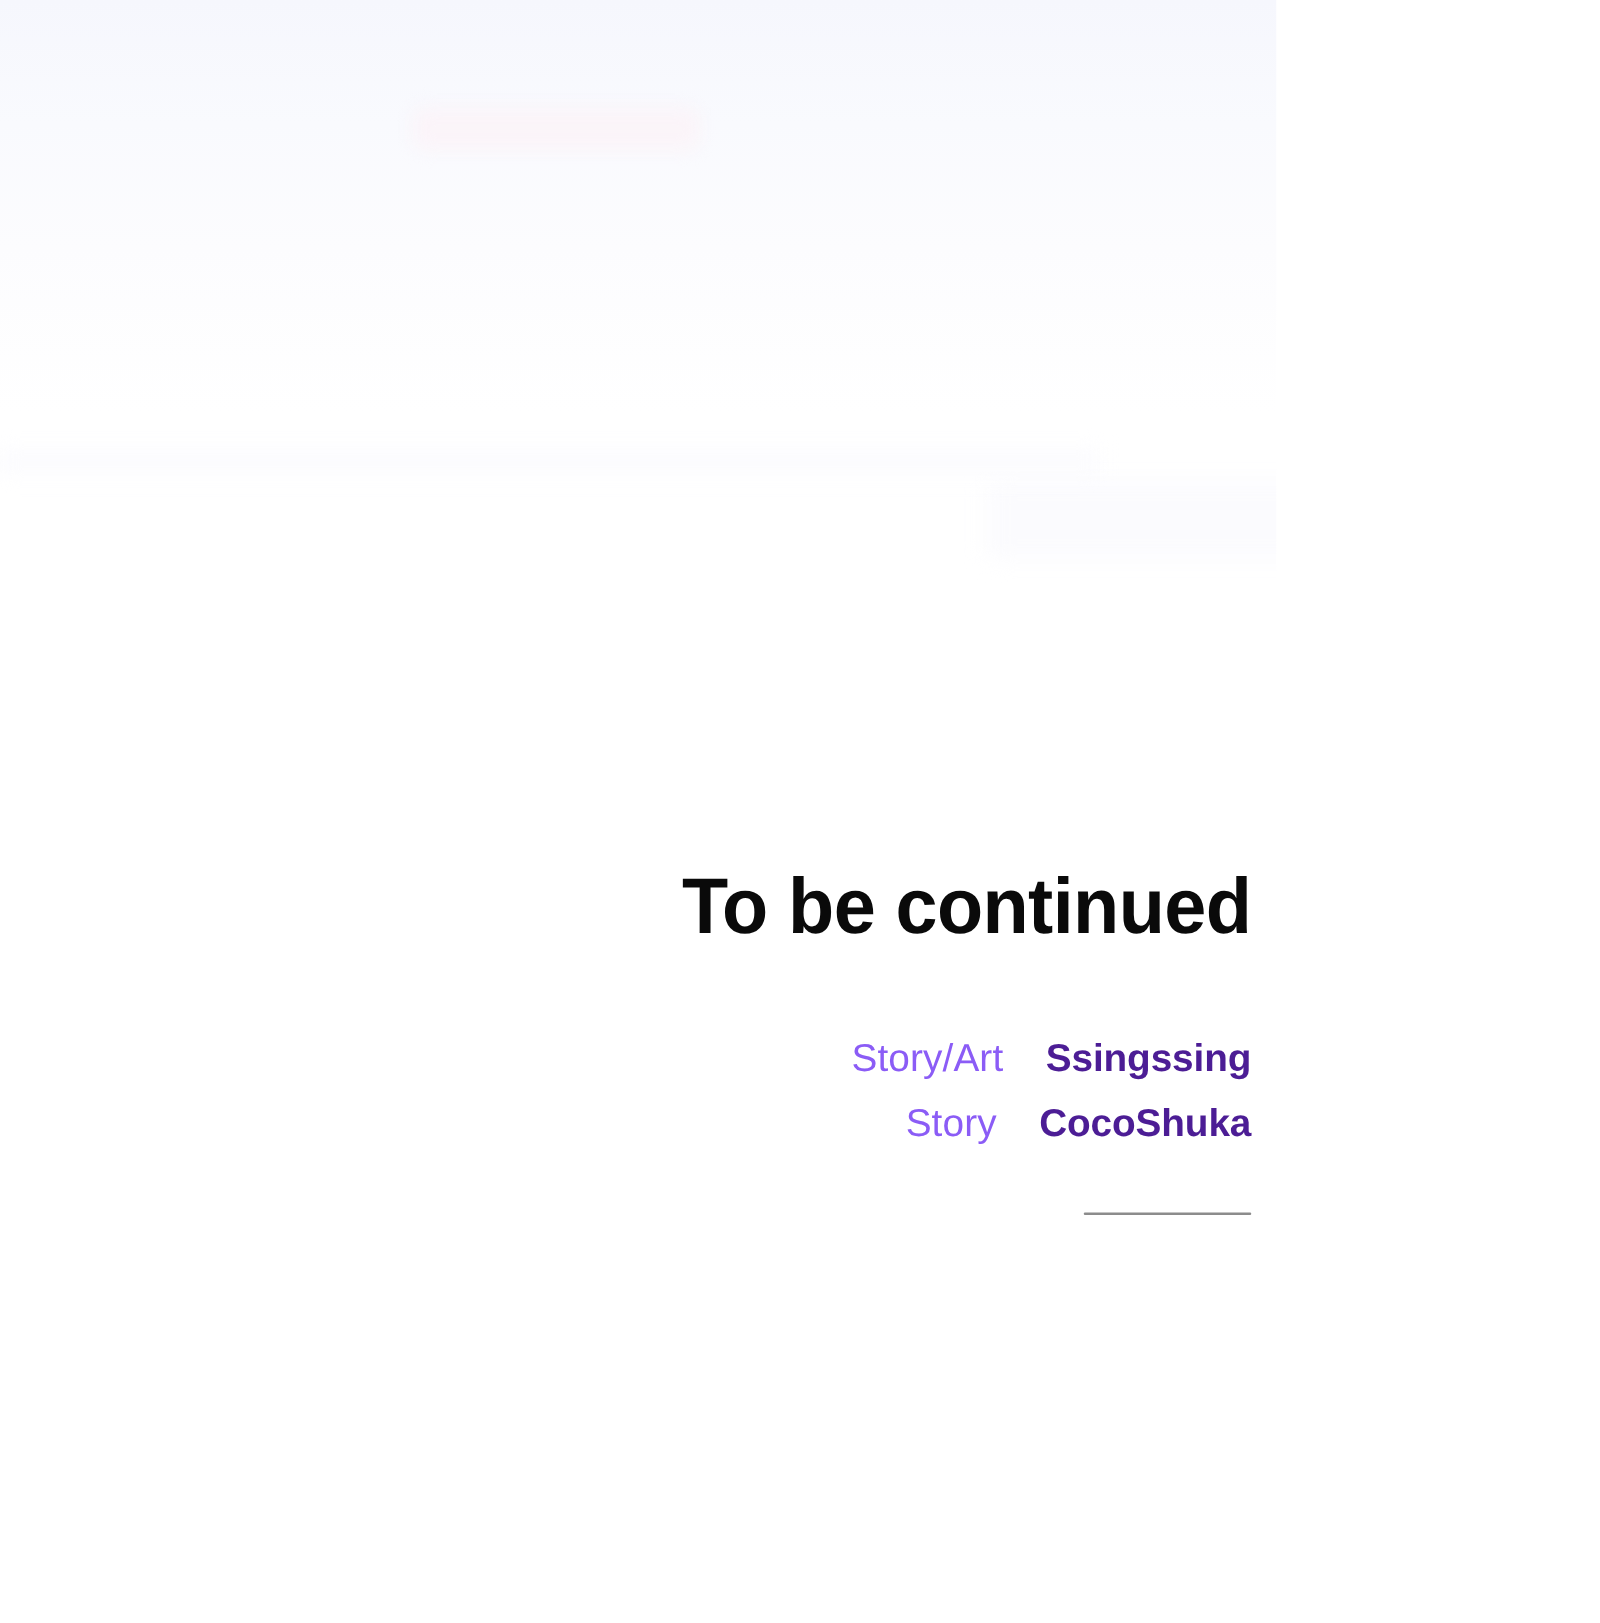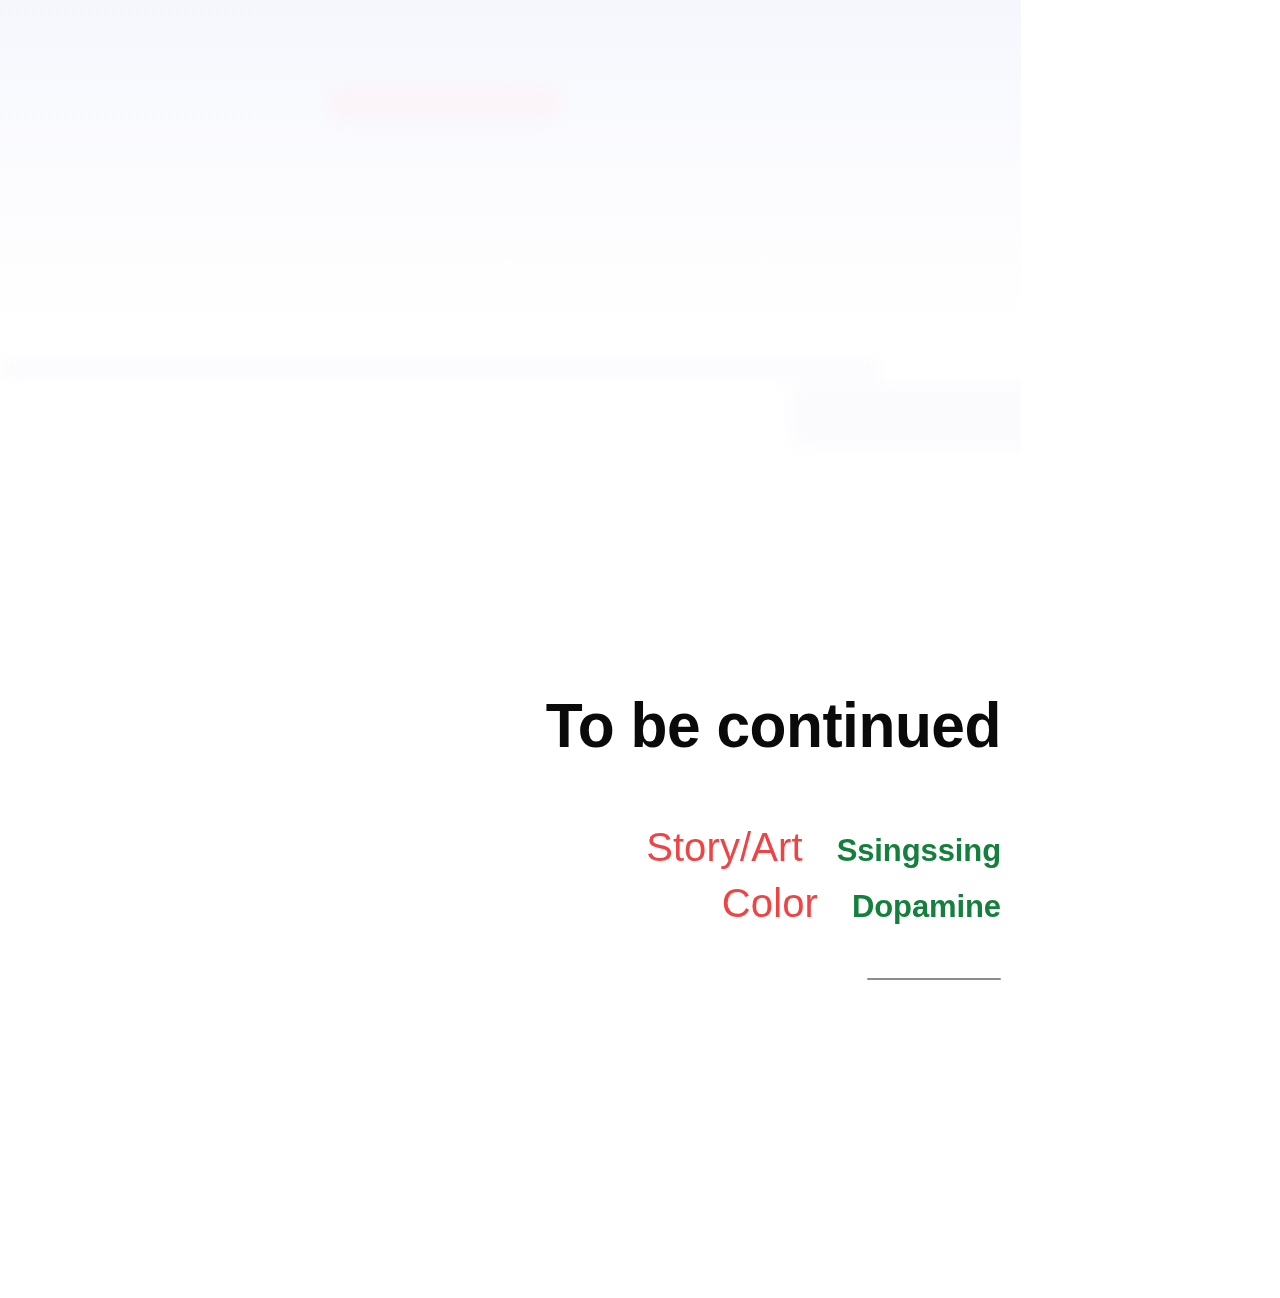--- a/index.html
+++ b/index.html
@@ -113,31 +113,31 @@
     gap: 14px;
   }
   .credit-row {
     display: flex;
     flex-direction: row;
     align-items: baseline;
     justify-content: flex-end;
     white-space: nowrap;
   }
   .credit-label {
-    font-size: 40px;
+    font-size: 31px;
     line-height: 38px;
     font-weight: 400;
-    color: #ef4444;
+    color: #8b5cf6;
     letter-spacing: 0.1px;
   }
   .credit-value {
     font-size: 31px;
     line-height: 38px;
     font-weight: 700;
-    color: #15803d;
+    color: #4c1d95;
     letter-spacing: -0.1px;
     margin-left: 34px;
   }
 
   .divider-wrap {
     margin-top: 52px;
     display: flex;
     justify-content: flex-end;
   }
   .divider {
@@ -187,22 +187,22 @@
     <div class="tbc-heading">To be continued</div>
 
     <div class="credits">
 
       <div class="credit-row">
         <span class="credit-label">Story/Art</span>
         <span class="credit-value">Ssingssing</span>
       </div>
 
       <div class="credit-row">
-        <span class="credit-label">Color</span>
-        <span class="credit-value">Dopamine</span>
+        <span class="credit-label">Story</span>
+        <span class="credit-value">CocoShuka</span>
       </div>
 
 
     </div>
 
     <div class="divider-wrap">
       <div class="divider"></div>
     </div>
 
 

